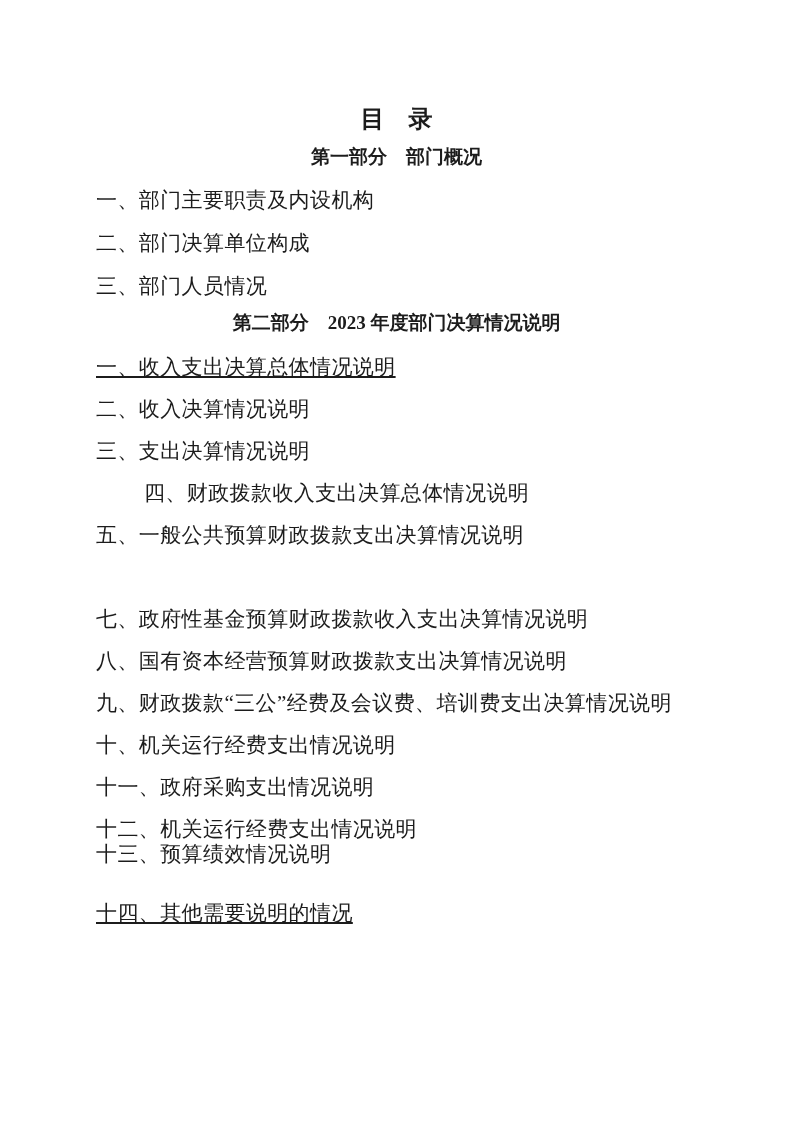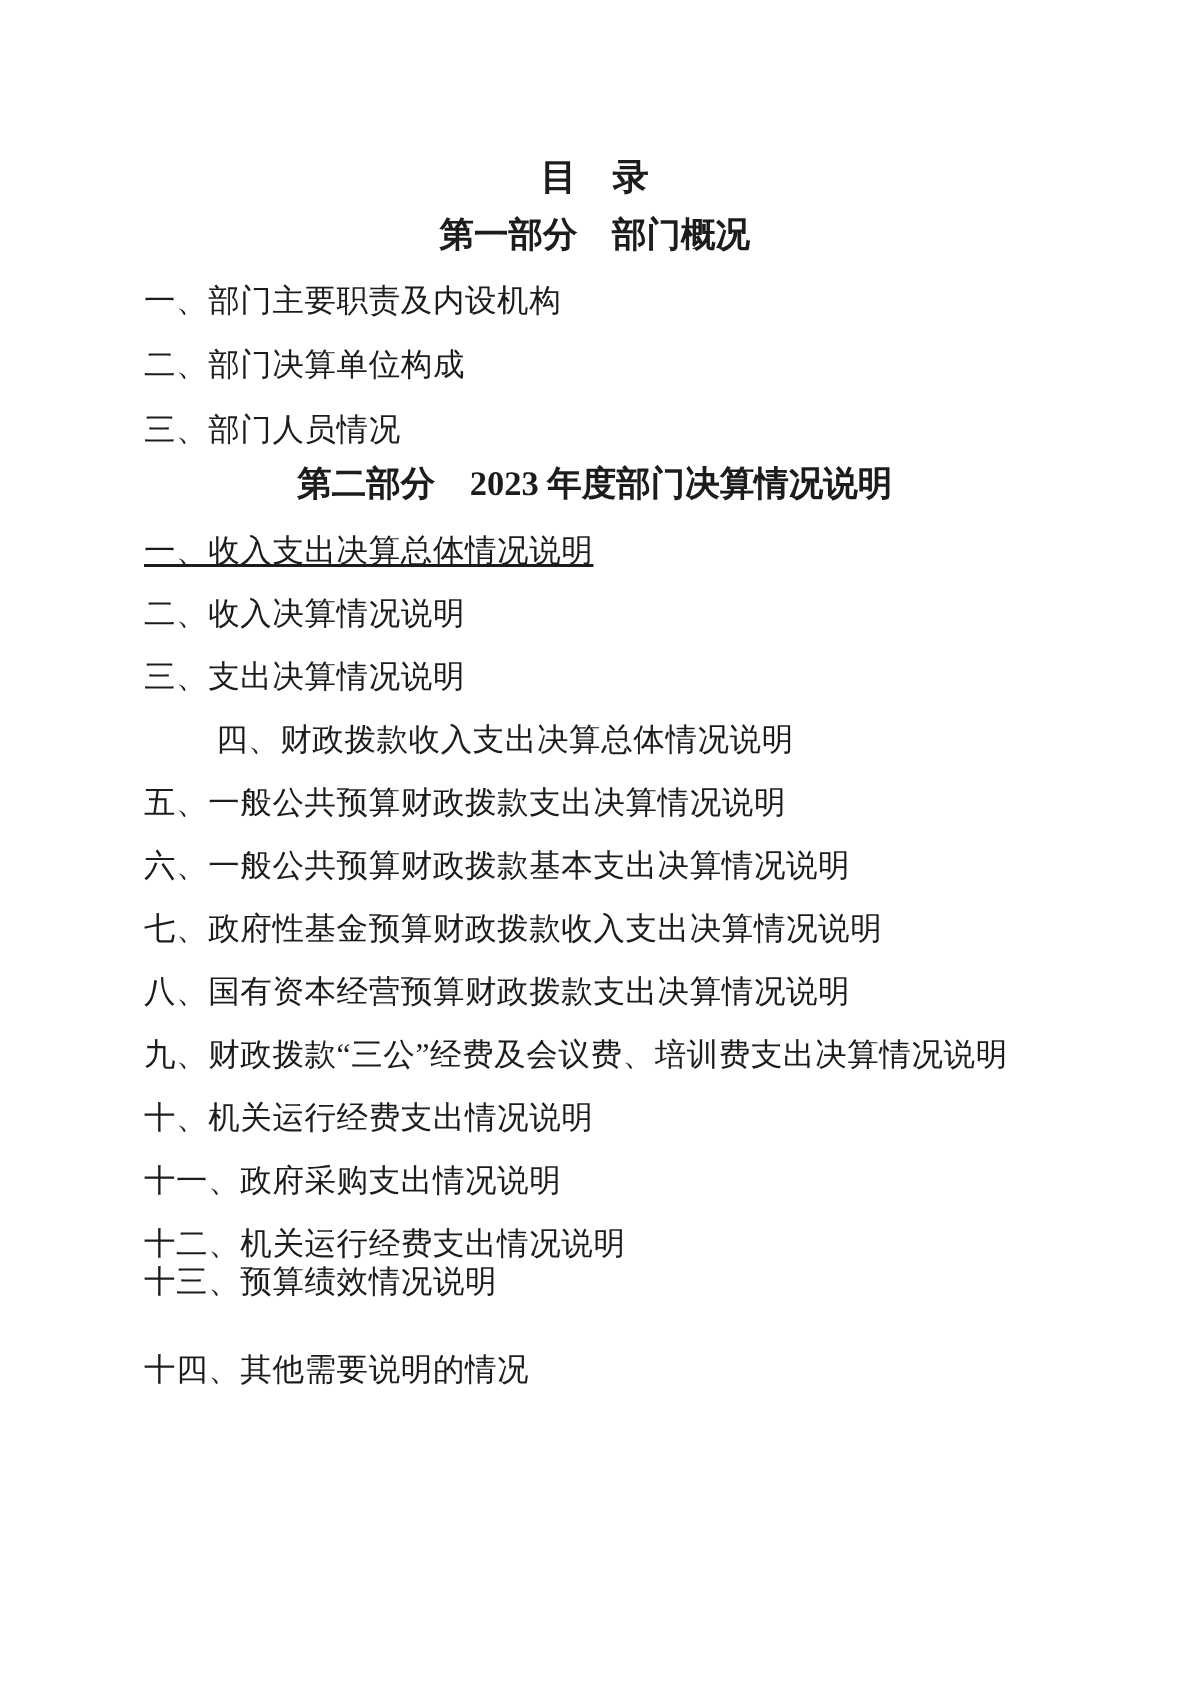--- a/index.html
+++ b/index.html
@@ -30,21 +30,21 @@
     width: 793px;
     text-align: center;
     font-size: 24px;
     font-weight: 700;
     line-height: 30px;
   }
   .sec-heading {
     left: 0;
     width: 793px;
     text-align: center;
-    font-size: 23px;
+    font-size: 19px;
     font-weight: 700;
     line-height: 29px;
   }
   .sec-heading.first  { top: 142px; }
   .sec-heading.second { top: 308px; }
   .toc-item {
     left: 96px;
     font-size: 21px;
     line-height: 27px;
     letter-spacing: 0.4px;
@@ -61,21 +61,21 @@
   .s2-3  { top: 480px; margin-left: 48px; }
   .s2-4  { top: 522px; }
   .s2-5  { top: 564px; }
   .s2-6  { top: 606px; }
   .s2-7  { top: 648px; text-align: right; }
   .s2-8  { top: 690px; }
   .s2-9  { top: 732px; }
   .s2-10 { top: 774px; }
   .s2-11 { top: 816px; }
   .s2-12 { top: 841px; }
-  .s2-13 { top: 900px; }
+  .s2-13 { top: 900px; text-decoration: underline; }
 </style>
 </head>
 <body>
 
 <div class="page">
 
   <div class="line doc-title">目　录</div>
 
   <div class="line sec-heading first">第一部分　部门概况</div>
 
@@ -83,21 +83,20 @@
   <div class="line toc-item s1-1">二、部门决算单位构成</div>
   <div class="line toc-item s1-2">三、部门人员情况</div>
 
   <div class="line sec-heading second">第二部分　2023 年度部门决算情况说明</div>
 
   <div class="line toc-item s2-0">一、收入支出决算总体情况说明</div>
   <div class="line toc-item s2-1">二、收入决算情况说明</div>
   <div class="line toc-item s2-2">三、支出决算情况说明</div>
   <div class="line toc-item s2-3">四、财政拨款收入支出决算总体情况说明</div>
   <div class="line toc-item s2-4">五、一般公共预算财政拨款支出决算情况说明</div>
-  <div class="line toc-item s2-5">六、一般公共预算财政拨款基本支出决算情况说明</div>
   <div class="line toc-item s2-6">七、政府性基金预算财政拨款收入支出决算情况说明</div>
   <div class="line toc-item s2-7">八、国有资本经营预算财政拨款支出决算情况说明</div>
   <div class="line toc-item s2-8">九、财政拨款“三公”经费及会议费、培训费支出决算情况说明</div>
   <div class="line toc-item s2-9">十、机关运行经费支出情况说明</div>
   <div class="line toc-item s2-10">十一、政府采购支出情况说明</div>
   <div class="line toc-item s2-11">十二、机关运行经费支出情况说明</div>
   <div class="line toc-item s2-12">十三、预算绩效情况说明</div>
   <div class="line toc-item s2-13">十四、其他需要说明的情况</div>
 
 </div>

